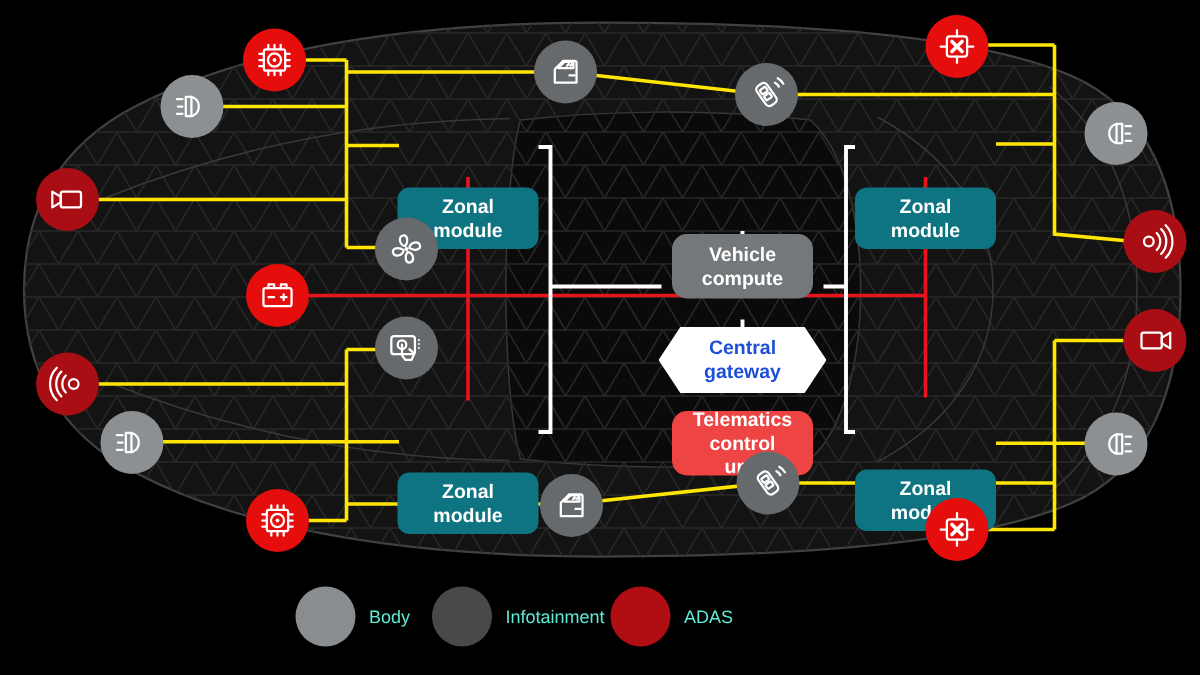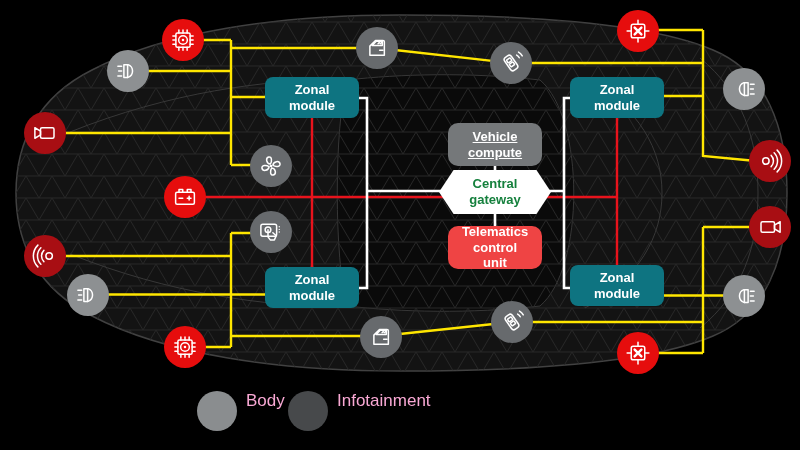--- a/index.html
+++ b/index.html
@@ -2,33 +2,33 @@
 <html><head>
 <meta charset="utf-8">
 <style>
   html,body{margin:0;padding:0;background:#000;}
   .stage{position:relative;width:800px;height:450px;background:#000;overflow:hidden;
          font-family:"Liberation Sans",sans-serif;}
   .layer{position:absolute;left:0;top:0;}
   
   .box{position:absolute;display:flex;align-items:center;justify-content:center;text-align:center;
        color:#fff;font-size:13px;font-weight:600;line-height:1.22;border-radius:8px;padding:0 12px;
-       box-sizing:border-box;}
+       box-sizing:border-box;margin-top:48px;}
   .box.r10{border-radius:10px;}
-  .hex{clip-path:polygon(0 50%,13% 0,87% 0,100% 50%,87% 100%,13% 100%);color:#15803d;border-radius:0;
+  .hex{clip-path:polygon(0 50%,13% 0,87% 0,100% 50%,87% 100%,13% 100%);color:#1d4ed8;border-radius:0;
        padding:0 20px;}
   
   .node{position:absolute;width:42px;height:42px;border-radius:50%;display:flex;
         align-items:center;justify-content:center;}
   .node svg{width:30px;height:30px;stroke:#fff;fill:none;stroke-width:2;
             stroke-linecap:round;stroke-linejoin:round;display:block;}
   .flip{transform:scaleX(-1);}
   
-  .legend-item{position:absolute;top:391px;display:flex;gap:9px;
-               color:#f9a8d4;font-size:17px;}
+  .legend-item{position:absolute;top:391px;display:flex;align-items:center;gap:9px;
+               color:#5eead4;font-size:12px;}
   .legend-dot{width:40px;height:40px;border-radius:50%;flex:0 0 auto;}
 </style>
 </head>
 <body>
 
 <div class="stage">
 
   <svg width="0" height="0" style="position:absolute">
     <defs>
       <symbol id="i-motor" viewBox="0 0 40 40">
@@ -127,21 +127,21 @@
     </g>
     <g stroke="#ffffff" stroke-width="2.6" fill="none">
       <path d="M359 98H367V288H359M570 98H564V288H570M367 191H441M549 191H564M495 154V171M495 213V227"></path>
     </g>
   </svg>
 
   <div class="box" style="left: 265px; top: 77px; width: 94px; height: 41px; background-color: rgb(14, 116, 129);">Zonal module</div>
   <div class="box" style="left: 570px; top: 77px; width: 94px; height: 41px; background-color: rgb(14, 116, 129);">Zonal module</div>
   <div class="box" style="left: 265px; top: 267px; width: 94px; height: 41px; background-color: rgb(14, 116, 129);">Zonal module</div>
   <div class="box" style="left: 570px; top: 265px; width: 94px; height: 41px; background-color: rgb(14, 116, 129);">Zonal module</div>
-  <div class="box r10" style="left: 448px; top: 123px; width: 94px; height: 43px; background-color: rgb(117, 120, 122); text-decoration: underline;">Vehicle compute</div>
+  <div class="box r10" style="left: 448px; top: 108px; width: 94px; height: 43px; background-color: rgb(117, 120, 122);">Vehicle compute</div>
   <div class="box hex" style="left: 439px; top: 170px; width: 112px; height: 44px; background-color: rgb(255, 255, 255);">Central gateway</div>
   <div class="box r10" style="left: 448px; top: 226px; width: 94px; height: 43px; background-color: #ef4444;">Telematics control unit</div>
 
   <div class="node" style="left: 162px; top: 19px; background-color: rgb(230, 13, 13);">
       <svg>
         <use href="#i-motor"></use>
       </svg>
     </div>
   <div class="node" style="left: 107px; top: 50px; background-color: rgb(141, 144, 146);">
       <svg>
@@ -235,14 +235,18 @@
     </div>
 
   <div class="legend-item" style="left:197px;">
     <span class="legend-dot" style="background-color: rgb(138, 141, 143);"></span>
     <span>Body</span>
   </div>
   <div class="legend-item" style="left:288px;">
     <span class="legend-dot" style="background-color: rgb(71, 73, 75);"></span>
     <span>Infotainment</span>
   </div>
+  <div class="legend-item" style="left:407px;">
+    <span class="legend-dot" style="background-color: rgb(176, 14, 19);"></span>
+    <span>ADAS</span>
+  </div>
 
 </div>
 
 </body></html>

